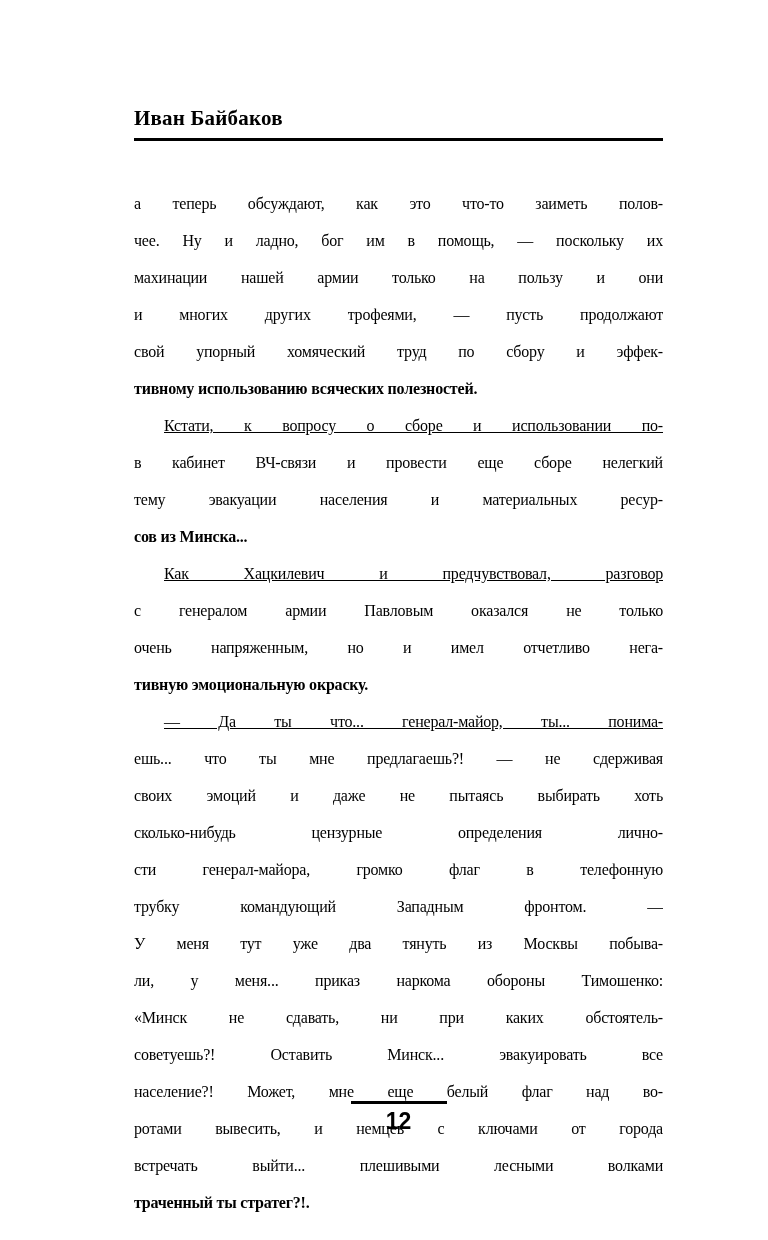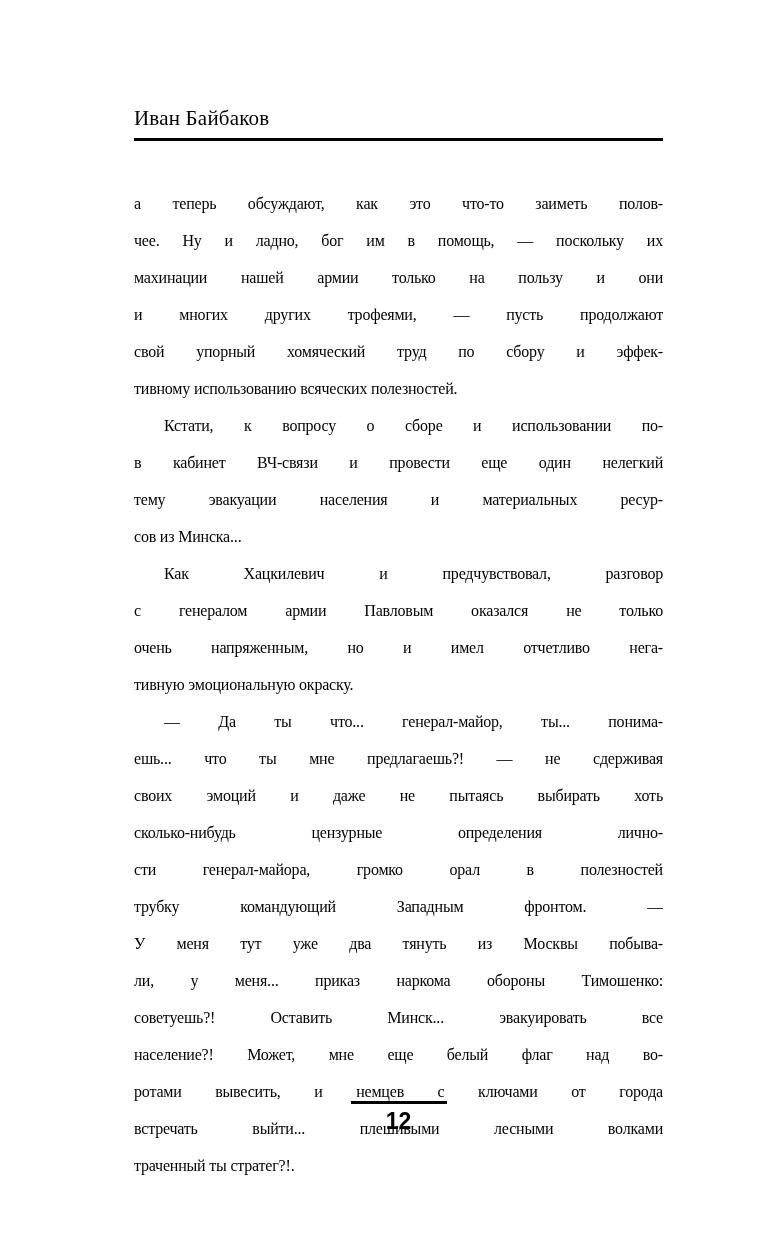--- a/index.html
+++ b/index.html
@@ -11,21 +11,21 @@
     font-family: "Liberation Serif", serif;
     color: #000000;
     overflow: hidden;
   }
   .running-header {
     position: absolute;
     left: 134px;
     top: 106px;
     width: 528px;
     font-family: "Liberation Serif", serif;
-    font-weight: normal;
+    font-weight: bold;
     font-size: 21px;
     line-height: 24px;
     letter-spacing: 0.2px;
     color: #000000;
     white-space: nowrap;
   }
   .header-rule {
     position: absolute;
     left: 134px;
     top: 138px;
@@ -44,22 +44,22 @@
     height: 28px;
     overflow: hidden;
     font-size: 16px;
     line-height: 28px;
     letter-spacing: -0.2px;
     text-align: justify;
     text-align-last: justify;
     white-space: normal;
     margin-top: 9px;
   }
-  .line.last { text-align-last: left; }
-  .line.indent { text-indent: 30px; }
+  .line.last { text-align-last: left; font-weight: bold; }
+  .line.indent { text-indent: 30px; text-decoration: underline; }
   .footer-rule {
     position: absolute;
     left: 351px;
     top: 1101px;
     width: 96px;
     height: 3px;
     background: #000000;
   }
   .page-number {
     position: absolute;
@@ -88,39 +88,40 @@
   <div class="para">
         <div class="line">а теперь обсуждают, как это что-то заиметь полов-</div>
         <div class="line">чее. Ну и ладно, бог им в помощь, — поскольку их</div>
         <div class="line">махинации нашей армии только на пользу и они</div>
         <div class="line">и многих других трофеями, — пусть продолжают</div>
         <div class="line">свой упорный хомяческий труд по сбору и эффек-</div>
         <div class="line last">тивному использованию всяческих полезностей.</div>
       </div>
       <div class="para">
         <div class="line indent">Кстати, к вопросу о сборе и использовании по-</div>
-        <div class="line">в кабинет ВЧ-связи и провести еще один нелегкий</div>
+        <div class="line">в кабинет ВЧ-связи и провести еще сборе нелегкий</div>
         <div class="line">тему эвакуации населения и материальных ресур-</div>
         <div class="line last">сов из Минска...</div>
       </div>
       <div class="para">
         <div class="line indent">Как Хацкилевич и предчувствовал, разговор</div>
         <div class="line">с генералом армии Павловым оказался не только</div>
         <div class="line">очень напряженным, но и имел отчетливо нега-</div>
         <div class="line last">тивную эмоциональную окраску.</div>
       </div>
       <div class="para">
         <div class="line indent">— Да ты что... генерал-майор, ты... понима-</div>
         <div class="line">ешь... что ты мне предлагаешь?! — не сдерживая</div>
         <div class="line">своих эмоций и даже не пытаясь выбирать хоть</div>
         <div class="line">сколько-нибудь цензурные определения лично-</div>
-        <div class="line">сти генерал-майора, громко орал в полезностей</div>
+        <div class="line">сти генерал-майора, громко флаг в телефонную</div>
         <div class="line">трубку командующий Западным фронтом. —</div>
         <div class="line">У меня тут уже два тянуть из Москвы побыва-</div>
         <div class="line">ли, у меня... приказ наркома обороны Тимошенко:</div>
+        <div class="line">«Минск не сдавать, ни при каких обстоятель-</div>
         <div class="line">советуешь?! Оставить Минск... эвакуировать все</div>
         <div class="line">население?! Может, мне еще белый флаг над во-</div>
         <div class="line">ротами вывесить, и немцев с ключами от города</div>
         <div class="line">встречать выйти... плешивыми лесными волками</div>
         <div class="line last">траченный ты стратег?!.</div>
       </div>
     </div>
 
   <div class="footer-rule"></div>
 

